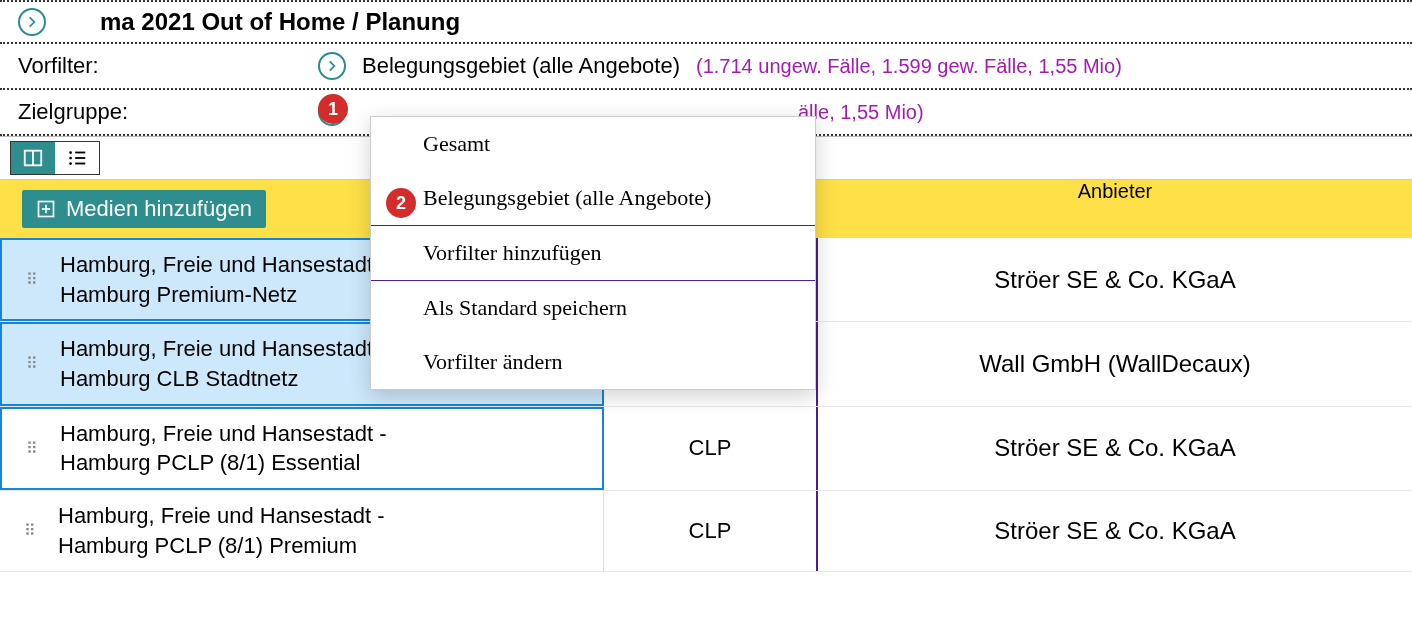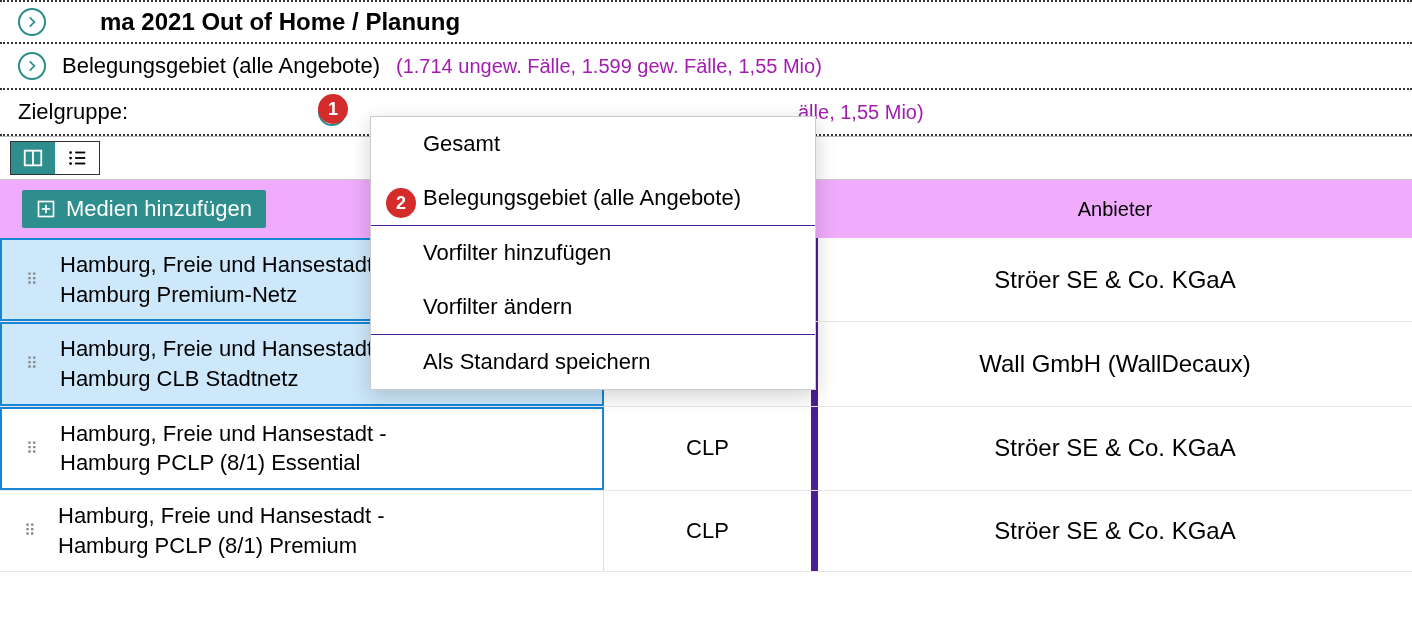--- a/index.html
+++ b/index.html
@@ -82,22 +82,22 @@
   .toggle-btn.active {
     background: #2e8d8d;
     color: #fff;
   }
   .toggle-btn svg { width: 22px; height: 22px; }
   .table-section {
     border-top: 1px solid #ccc;
   }
   .table-header-row {
     display: flex;
-    align-items: center;
-    background: #f0abfc;
+    align-items: flex-start;
+    background: #fde047;
   }
   .col-media-head {
     width: 604px;
     display: flex;
     align-items: center;
     padding: 10px 8px 10px 22px;
     border-right: 1px solid #ddd;
   }
   .col-type-head {
     width: 214px;
@@ -148,21 +148,21 @@
     border: 2px solid #1784d6;
   }
   .row-hl .col-media {
     border: 2px solid #1784d6;
   }
   .col-type {
     width: 214px;
     display: flex;
     align-items: center;
     justify-content: center;
-    border-right: 7px solid #4c1d95;
+    border-right: 2px solid #4c1d95;
     font-size: 22px;
   }
   .col-provider {
     flex: 1;
     display: flex;
     align-items: center;
     justify-content: center;
     font-size: 24px;
   }
   .drag-handle {
@@ -175,20 +175,21 @@
   }
   .dropdown {
     position: absolute;
     top: 116px;
     left: 370px;
     width: 446px;
     background: #fff;
     border: 1px solid #ccc;
     box-shadow: 0 6px 20px rgba(0,0,0,0.18);
     z-index: 50;
+    font-family: Liberation Serif, serif;
   }
   .dropdown-item {
     padding: 14px 20px 14px 52px;
     font-size: 22px;
     cursor: pointer;
     position: relative;
   }
   .dropdown-sep {
     border-top: 1px solid #4c1d95;
   }
@@ -218,20 +219,21 @@
     <svg viewBox="0 0 24 24">
         <polyline points="8,4 16,12 8,20"></polyline>
       </svg>
   </span>
   <div class="header-title">ma 2021 Out of Home / Planung</div>
 </div>
 
 <div class="dotted-h"></div>
 
 <div class="filter-row">
+  <div class="filter-label">Vorfilter:</div>
   <div class="filter-value-wrap">
     <span class="chevron-btn">
       <svg viewBox="0 0 24 24">
           <polyline points="8,4 16,12 8,20"></polyline>
         </svg>
     </span>
     <span class="filter-value">Belegungsgebiet (alle Angebote)</span>
     <span class="filter-stats">(1.714 ungew. Fälle, 1.599 gew. Fälle, 1,55 Mio)</span>
   </div>
 </div>
@@ -323,18 +325,18 @@
         <div class="col-type">CLP</div>
         <div class="col-provider">Ströer SE &amp; Co. KGaA</div>
       </div>
     </div>
 </div>
 
 <div class="dropdown">
   <div class="dropdown-item">Gesamt</div>
   <div class="dropdown-item">Belegungsgebiet (alle Angebote)</div>
   <div class="dropdown-item dropdown-sep">Vorfilter hinzufügen</div>
+  <div class="dropdown-item dropdown-sep">Als Standard speichern</div>
   <div class="dropdown-item">Vorfilter ändern</div>
-  <div class="dropdown-item dropdown-sep">Als Standard speichern</div>
 </div>
 
 <div class="badge badge-1">1</div>
 <div class="badge badge-2">2</div>
 
 </body></html>

